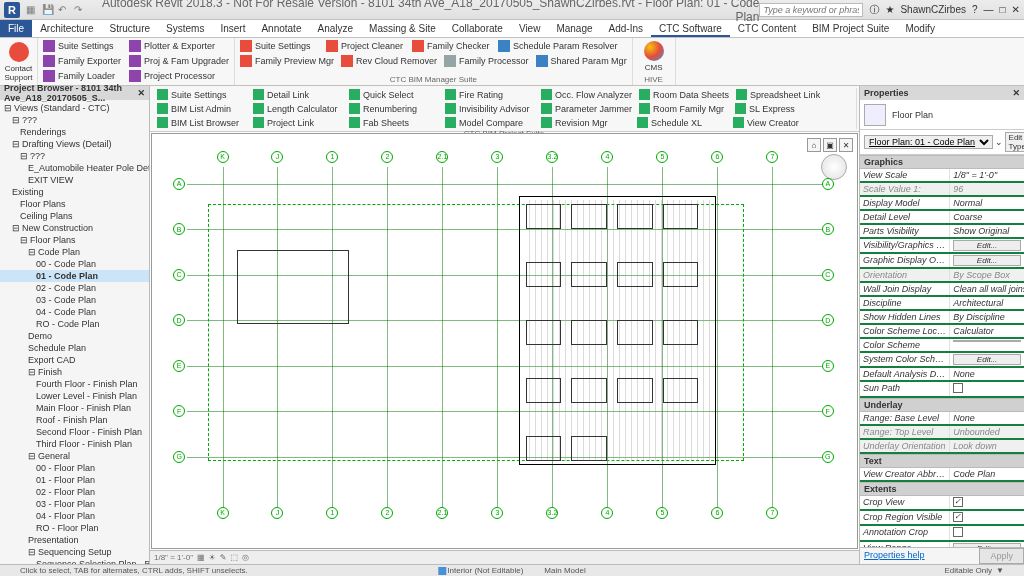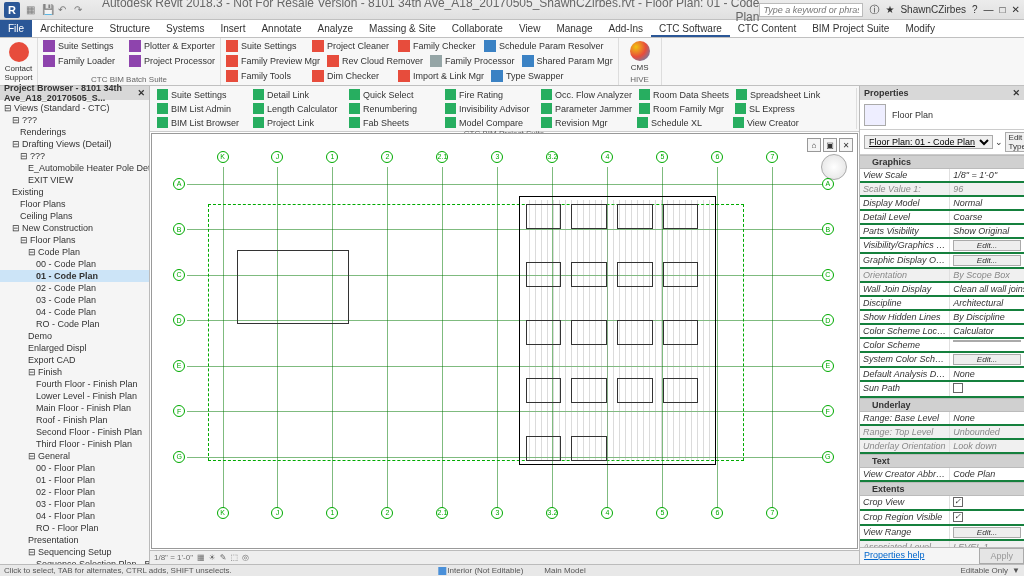--- a/index.html
+++ b/index.html
@@ -64,32 +64,32 @@
 .vc-bar { height:14px; border-top:1px solid #bbb; background:#eee; display:flex; align-items:center; padding:0 4px; font-size:8px; gap:4px; }
 .vc-bar span { opacity:.7; }
 .props { width:165px; background:#f5f5f5; border-left:1px solid #bbb; display:flex; flex-direction:column; font-size:9px; }
 .props .hdr { height:14px; background:#d8d8d8; padding:0 4px; display:flex; align-items:center; font-weight:bold; justify-content:space-between; }
 .props .type-sel { height:30px; display:flex; align-items:center; gap:6px; padding:2px 4px; border-bottom:1px solid #ccc; background:#fff; }
 .props .type-sel .ic { width:22px; height:22px; border:1px solid #aaa; background:#eef; }
 .props .instance-row { display:flex; align-items:center; padding:2px 4px; gap:2px; border-bottom:1px solid #ccc; background:#fff; }
 .props .instance-row select { flex:1; height:14px; font-size:9px; border:1px solid #aaa;text-decoration:underline; }
 .props .instance-row .edit-type { font-size:8px; padding:0 3px; border:1px solid #aaa; background:#f0f0f0; }
 .props .grid { flex:1; overflow:hidden; }
-.props .section { background:#d0d0d0; padding:1px 12px; font-weight:bold; border-top:1px solid #bbb; border-bottom:1px solid #bbb; }
+.props .section { background:#d0d0d0; padding:1px 4px; font-weight:bold; border-top:1px solid #bbb; border-bottom:1px solid #bbb; }
 .props .prow { display:flex; border-bottom:2px solid #15803d; background:#fff;font-style:italic; }
 .props .prow.dis { background:#f0f0f0; color:#888; }
 .props .prow .k { width:55%; padding:1px 3px; border-right:1px solid #e0e0e0; white-space:nowrap; overflow:hidden; text-overflow:ellipsis; }
 .props .prow .v { width:45%; padding:1px 3px; white-space:nowrap; overflow:hidden; }
 .props .prow .v .chk { width:10px; height:10px; border:1px solid #666; display:inline-block; }
 .props .prow .v .chk.on::after { content:"✓"; font-size:8px; position:relative; top:-2px; }
 .props .prow .v .btn-v { display:block; text-align:center; border:1px solid #aaa; background:#eee; font-size:8px; }
 .props .foot { display:flex; border-top:1px solid #bbb; }
 .props .foot .link { flex:1; color:#0066cc; padding:2px 4px; text-decoration:underline; }
 .props .foot .apply { padding:2px 10px; border:1px solid #aaa; background:#e5e5e5; color:#999; }
-.statusbar { position:absolute; bottom:0; left:0; right:0; height:12px; background:#e8e8e8; border-top:1px solid #bbb; display:flex; align-items:center; padding:0 4px; font-size:8px; color:#555; gap:6px; }
+.statusbar { position:absolute; bottom:0; left:0; right:0; height:12px; background:#e8e8e8; border-top:1px solid #bbb; display:flex; align-items:center; padding:0 20px; font-size:8px; color:#555; gap:6px; }
 .statusbar .center { position:absolute; left:50%; transform:translateX(-50%); display:flex; align-items:center; gap:1px; }
 .statusbar .center .ic { width:8px; height:8px; background:#4a90d9; }
 .statusbar .right { margin-left:auto; display:flex; gap:4px; align-items:center; }
 </style>
 </head>
 <body>
 
 <div class="titlebar">
   <div class="r-icon">R</div>
   <div class="qat">
@@ -144,20 +144,30 @@
               <span>Suite Settings</span>
             </div>
             <div class="btn">
               <span class="ic purple"></span>
               <span>Plotter &amp; Exporter</span>
             </div>
           </div>
           <div class="row">
             <div class="btn">
               <span class="ic purple"></span>
+              <span>Family Exporter</span>
+            </div>
+            <div class="btn">
+              <span class="ic purple"></span>
+              <span>Proj &amp; Fam Upgrader</span>
+            </div>
+          </div>
+          <div class="row">
+            <div class="btn">
+              <span class="ic purple"></span>
               <span>Family Loader</span>
             </div>
             <div class="btn">
               <span class="ic purple"></span>
               <span>Project Processor</span>
             </div>
           </div>
         </div>
         <div class="label">CTC BIM Batch Suite</div>
       </div>
@@ -190,38 +200,20 @@
               <span class="ic red"></span>
               <span>Rev Cloud Remover</span>
             </div>
             <div class="btn">
               <span class="ic gray"></span>
               <span>Family Processor</span>
             </div>
             <div class="btn">
               <span class="ic blue"></span>
               <span>Shared Param Mgr</span>
-            </div>
-          </div>
-          <div class="row">
-            <div class="btn">
-              <span class="ic red"></span>
-              <span>Family Tools</span>
-            </div>
-            <div class="btn">
-              <span class="ic red"></span>
-              <span>Dim Checker</span>
-            </div>
-            <div class="btn">
-              <span class="ic red"></span>
-              <span>Import &amp; Link Mgr</span>
-            </div>
-            <div class="btn">
-              <span class="ic blue"></span>
-              <span>Type Swapper</span>
             </div>
           </div>
         </div>
         <div class="label">CTC BIM Manager Suite</div>
       </div>
       <div class="group">
         <div class="big-btn" style="border: none;">
           <div class="ic cms"></div>
           <div>CMS</div>
         </div>
@@ -251,21 +243,21 @@
         <div class="node i1">⊟ New Construction</div>
         <div class="node i2">⊟ Floor Plans</div>
         <div class="node i3">⊟ Code Plan</div>
         <div class="node i4">00 - Code Plan</div>
         <div class="node i4 sel">01 - Code Plan</div>
         <div class="node i4">02 - Code Plan</div>
         <div class="node i4">03 - Code Plan</div>
         <div class="node i4">04 - Code Plan</div>
         <div class="node i4">RO - Code Plan</div>
         <div class="node i3">Demo</div>
-        <div class="node i3">Enlarged Displ</div>
+        <div class="node i3">Schedule Plan</div>
         <div class="node i3">Export CAD</div>
         <div class="node i3">⊟ Finish</div>
         <div class="node i4">Fourth Floor - Finish Plan</div>
         <div class="node i4">Lower Level - Finish Plan</div>
         <div class="node i4">Main Floor - Finish Plan</div>
         <div class="node i4">Roof - Finish Plan</div>
         <div class="node i4">Second Floor - Finish Plan</div>
         <div class="node i4">Third Floor - Finish Plan</div>
         <div class="node i3">⊟ General</div>
         <div class="node i4">00 - Floor Plan</div>
@@ -582,20 +574,24 @@
         <div class="section">Extents</div>
         <div class="prow">
           <div class="k">Crop View</div>
           <div class="v"><span class="chk on"></span></div>
         </div>
         <div class="prow">
           <div class="k">Crop Region Visible</div>
           <div class="v"><span class="chk on"></span></div>
         </div>
         <div class="prow">
+          <div class="k">Annotation Crop</div>
+          <div class="v"><span class="chk"></span></div>
+        </div>
+        <div class="prow">
           <div class="k">View Range</div>
           <div class="v">
             <span class="btn-v">Edit...</span>
           </div>
         </div>
         <div class="prow dis">
           <div class="k">Associated Level</div>
           <div class="v">LEVEL 1</div>
         </div>
         <div class="prow">

